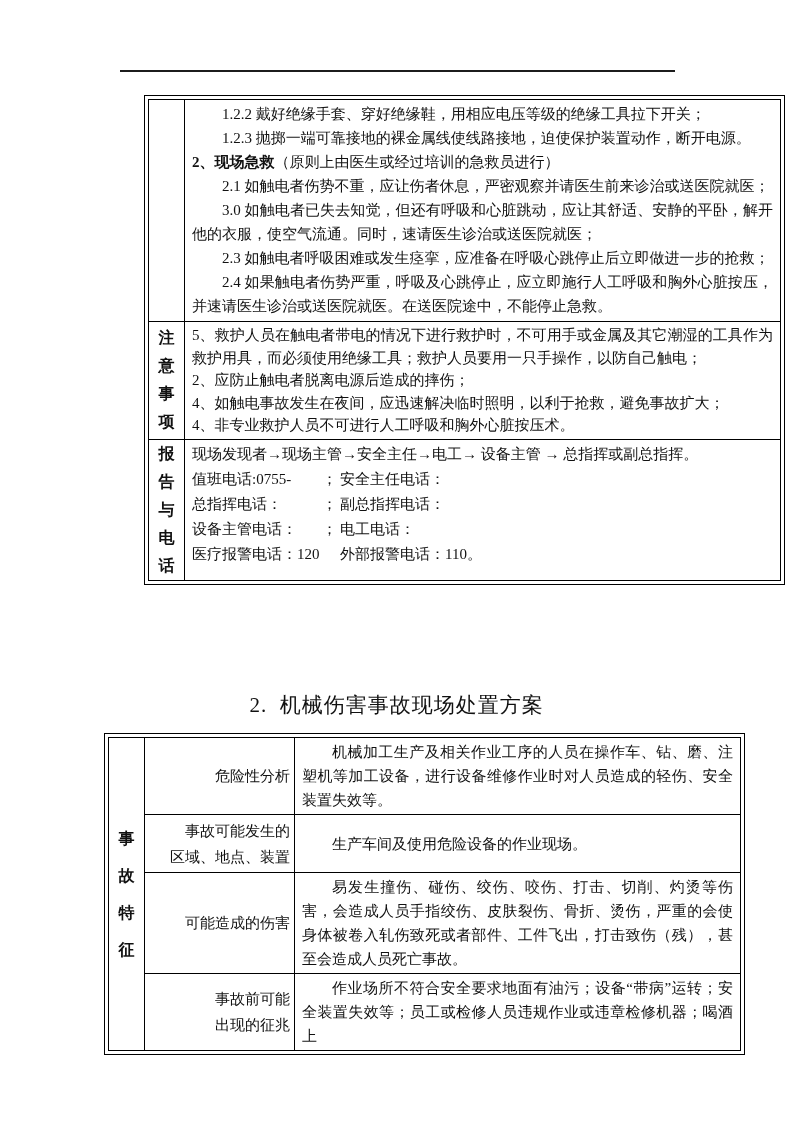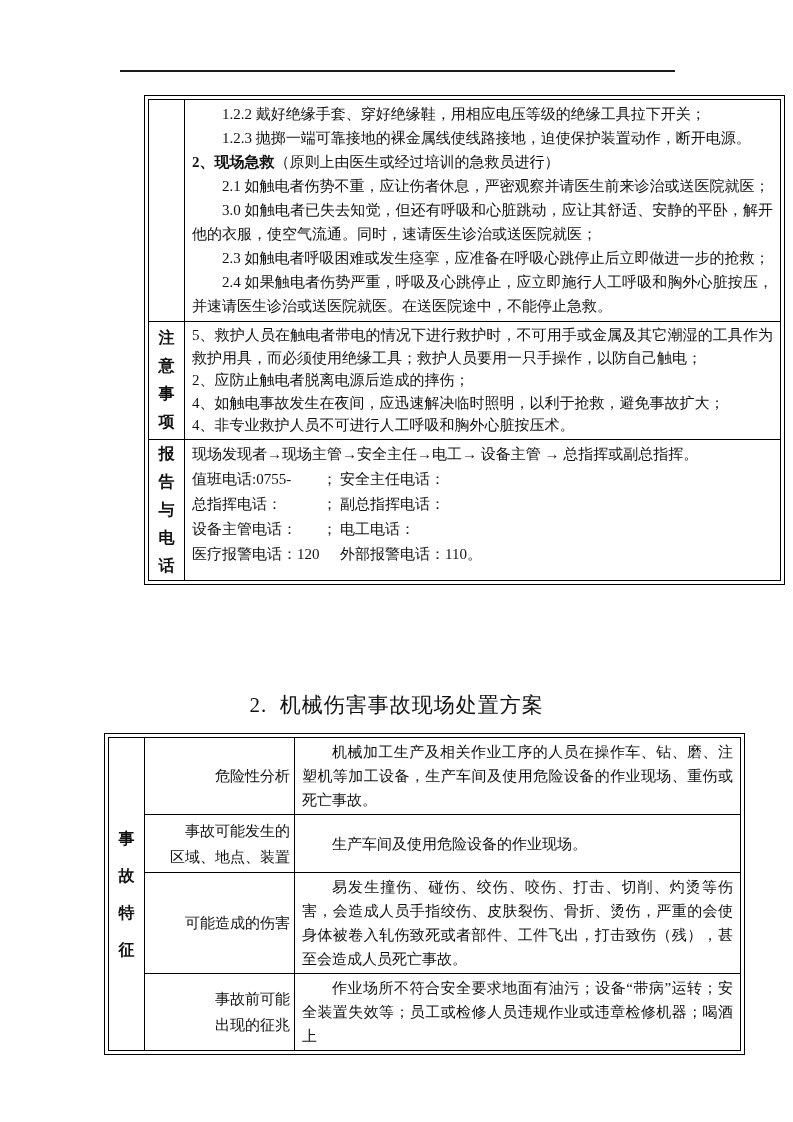--- a/index.html
+++ b/index.html
@@ -163,21 +163,21 @@
       <td class="vcell" rowspan="4">
             <div>事</div>
             <div>故</div>
             <div>特</div>
             <div>征</div>
           </td>
       <td class="lbl">
         <div>危险性分析</div>
       </td>
       <td class="content">
-        <p class="indent">机械加工生产及相关作业工序的人员在操作车、钻、磨、注塑机等加工设备，生产车间及使用危险设备的作业现场、重伤或死亡事故。</p>
+        <p class="indent">机械加工生产及相关作业工序的人员在操作车、钻、磨、注塑机等加工设备，进行设备维修作业时对人员造成的轻伤、安全装置失效等。</p>
       </td>
     </tr>
     <tr style="height:58px">
       <td class="lbl">
         <div>事故可能发生的</div>
         <div>区域、地点、装置</div>
       </td>
       <td class="content vmid">
         <p class="indent">生产车间及使用危险设备的作业现场。</p>
       </td>

